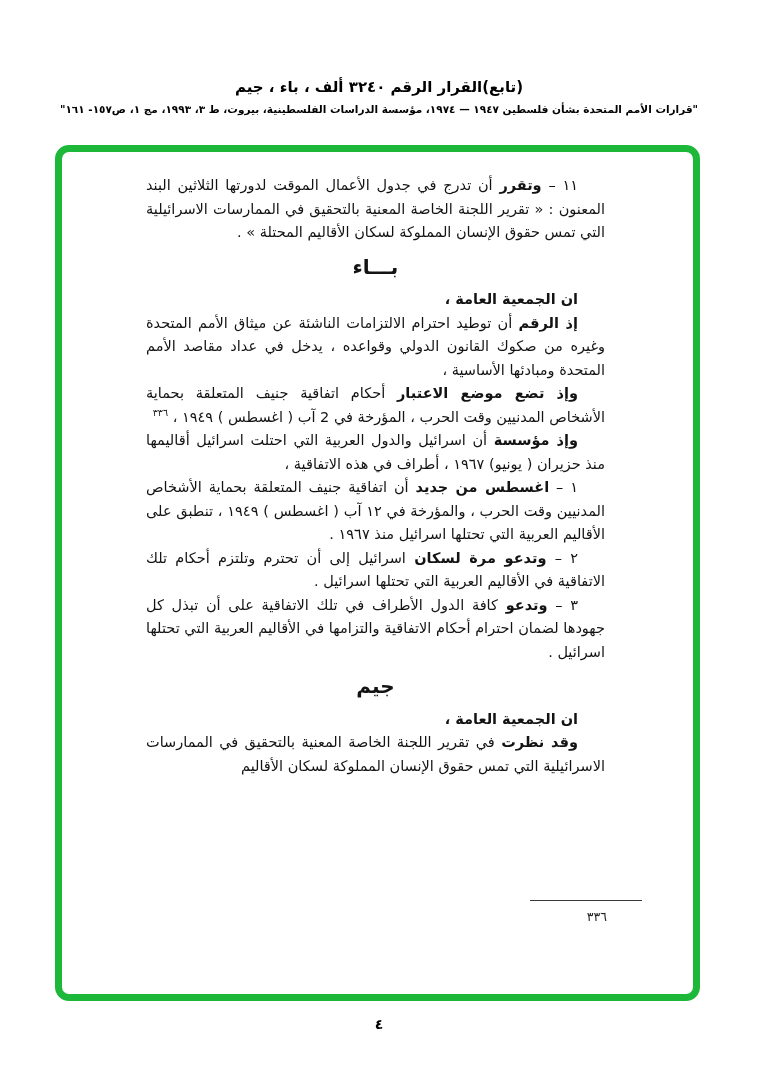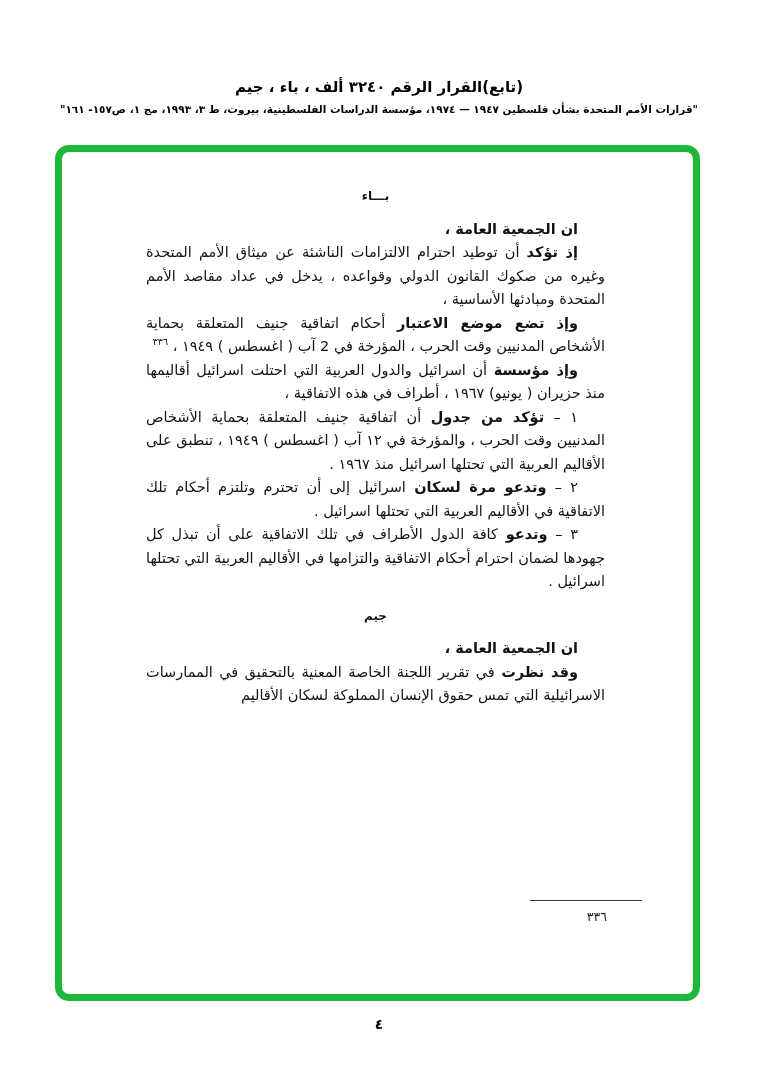--- a/index.html
+++ b/index.html
@@ -51,21 +51,21 @@
     line-height: 23.5px;
     text-align: justify;
     color: #131313;
   }
   .para { margin: 0; text-indent: 27px; }
   .para .lead { font-weight: bold; }
   .para .num { font-weight: normal; }
   .sec-head {
     text-align: center;
     font-weight: bold;
-    font-size: 12px;
+    font-size: 20px;
     margin: 11px 0 9px;
     text-indent: 0;
   }
   .supref {
     font-size: 9.5px;
     vertical-align: super;
     line-height: 0;
   }
   .footnote {
     position: absolute;
@@ -104,33 +104,34 @@
 
   <header class="doc-header">
     <div class="doc-title">(تابع)القرار الرقم ٣٢٤٠ ألف ، باء ، جيم</div>
     <div class="doc-source">"قرارات الأمم المتحدة بشأن فلسطين ١٩٤٧ — ١٩٧٤، مؤسسة الدراسات الفلسطينية، بيروت، ط ٣، ١٩٩٣، مج ١، ص١٥٧- ١٦١"</div>
   </header>
 
   <div class="green-box" style="border-color: rgb(29, 184, 58);">
 
     <div class="content">
 
+      <p class="para"><span class="num">١١ – </span><span class="lead">وتقرر</span><span class="rest"> أن تدرج في جدول الأعمال الموقت لدورتها الثلاثين البند المعنون : « تقرير اللجنة الخاصة المعنية بالتحقيق في الممارسات الاسرائيلية التي تمس حقوق الإنسان المملوكة لسكان الأقاليم المحتلة » .</span></p>
 
       <h3 class="sec-head">بـــاء</h3>
 
       <p class="para"><span class="lead">ان الجمعية العامة ،</span><span class="rest"></span></p>
 
-      <p class="para"><span class="lead">إذ تؤكد</span><span class="rest"> أن توطيد احترام الالتزامات الناشئة عن ميثاق الأمم المتحدة وغيره من صكوك القانون الدولي وقواعده ، يدخل في عداد مقاصد الأمم المتحدة ومبادئها الأساسية ،</span></p>
+      <p class="para"><span class="lead">إذ الرقم</span><span class="rest"> أن توطيد احترام الالتزامات الناشئة عن ميثاق الأمم المتحدة وغيره من صكوك القانون الدولي وقواعده ، يدخل في عداد مقاصد الأمم المتحدة ومبادئها الأساسية ،</span></p>
 
       <p class="para"><span class="lead">وإذ تضع موضع الاعتبار</span><span class="rest"> أحكام اتفاقية جنيف المتعلقة بحماية الأشخاص المدنيين وقت الحرب ، المؤرخة في 2 آب ( اغسطس ) ١٩٤٩ ، </span><sup class="supref">٣٣٦</sup></p>
 
       <p class="para"><span class="lead">وإذ مؤسسة</span><span class="rest"> أن اسرائيل والدول العربية التي احتلت اسرائيل أقاليمها منذ حزيران ( يونيو) ١٩٦٧ ، أطراف في هذه الاتفاقية ،</span></p>
 
 
-      <p class="para"><span class="num">١ – </span><span class="lead">تؤكد من جدول</span><span class="rest"> أن اتفاقية جنيف المتعلقة بحماية الأشخاص المدنيين وقت الحرب ، والمؤرخة في ١٢ آب ( اغسطس ) ١٩٤٩ ، تنطبق على الأقاليم العربية التي تحتلها اسرائيل منذ ١٩٦٧ .</span></p>
+      <p class="para"><span class="num">١ – </span><span class="lead">اغسطس من جديد</span><span class="rest"> أن اتفاقية جنيف المتعلقة بحماية الأشخاص المدنيين وقت الحرب ، والمؤرخة في ١٢ آب ( اغسطس ) ١٩٤٩ ، تنطبق على الأقاليم العربية التي تحتلها اسرائيل منذ ١٩٦٧ .</span></p>
 
       <p class="para"><span class="num">٢ – </span><span class="lead">وتدعو مرة لسكان</span><span class="rest"> اسرائيل إلى أن تحترم وتلتزم أحكام تلك الاتفاقية في الأقاليم العربية التي تحتلها اسرائيل .</span></p>
 
       <p class="para"><span class="num">٣ – </span><span class="lead">وتدعو</span><span class="rest"> كافة الدول الأطراف في تلك الاتفاقية على أن تبذل كل جهودها لضمان احترام أحكام الاتفاقية والتزامها في الأقاليم العربية التي تحتلها اسرائيل .</span></p>
 
       <h3 class="sec-head">جيم</h3>
 
       <p class="para"><span class="lead">ان الجمعية العامة ،</span><span class="rest"></span></p>
 
       <p class="para"><span class="lead">وقد نظرت</span><span class="rest"> في تقرير اللجنة الخاصة المعنية بالتحقيق في الممارسات الاسرائيلية التي تمس حقوق الإنسان المملوكة لسكان الأقاليم</span></p>

